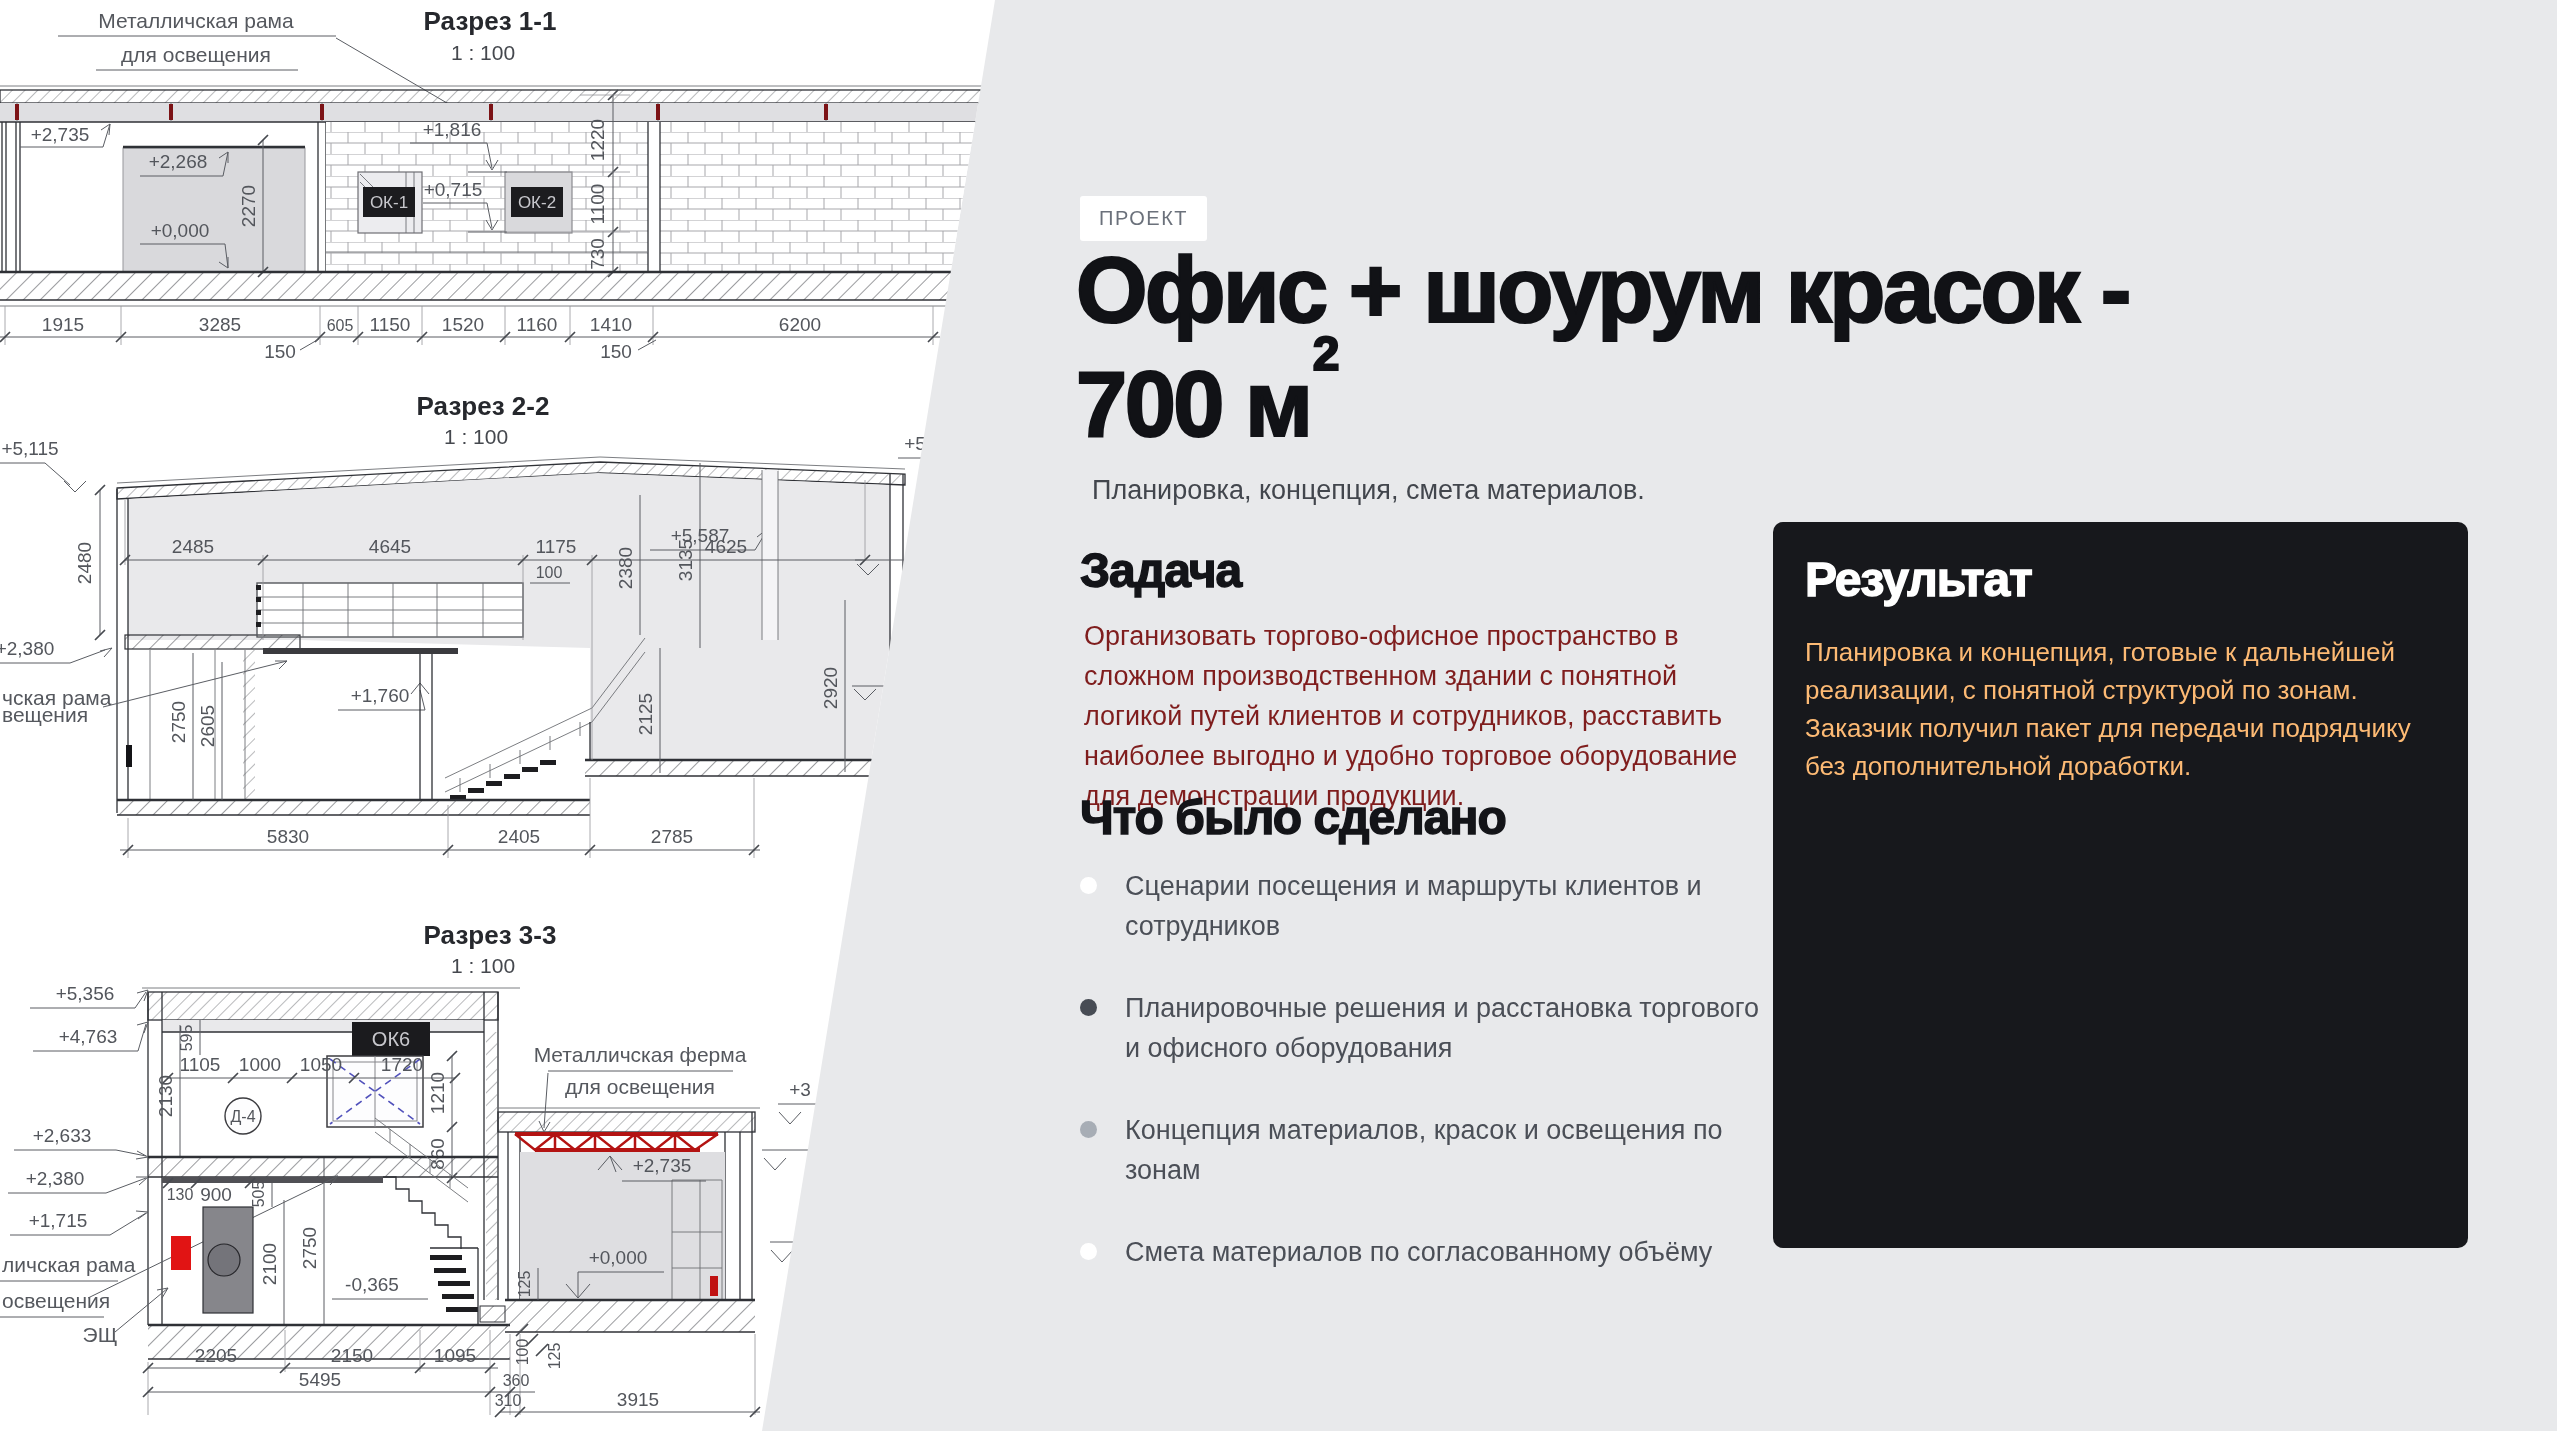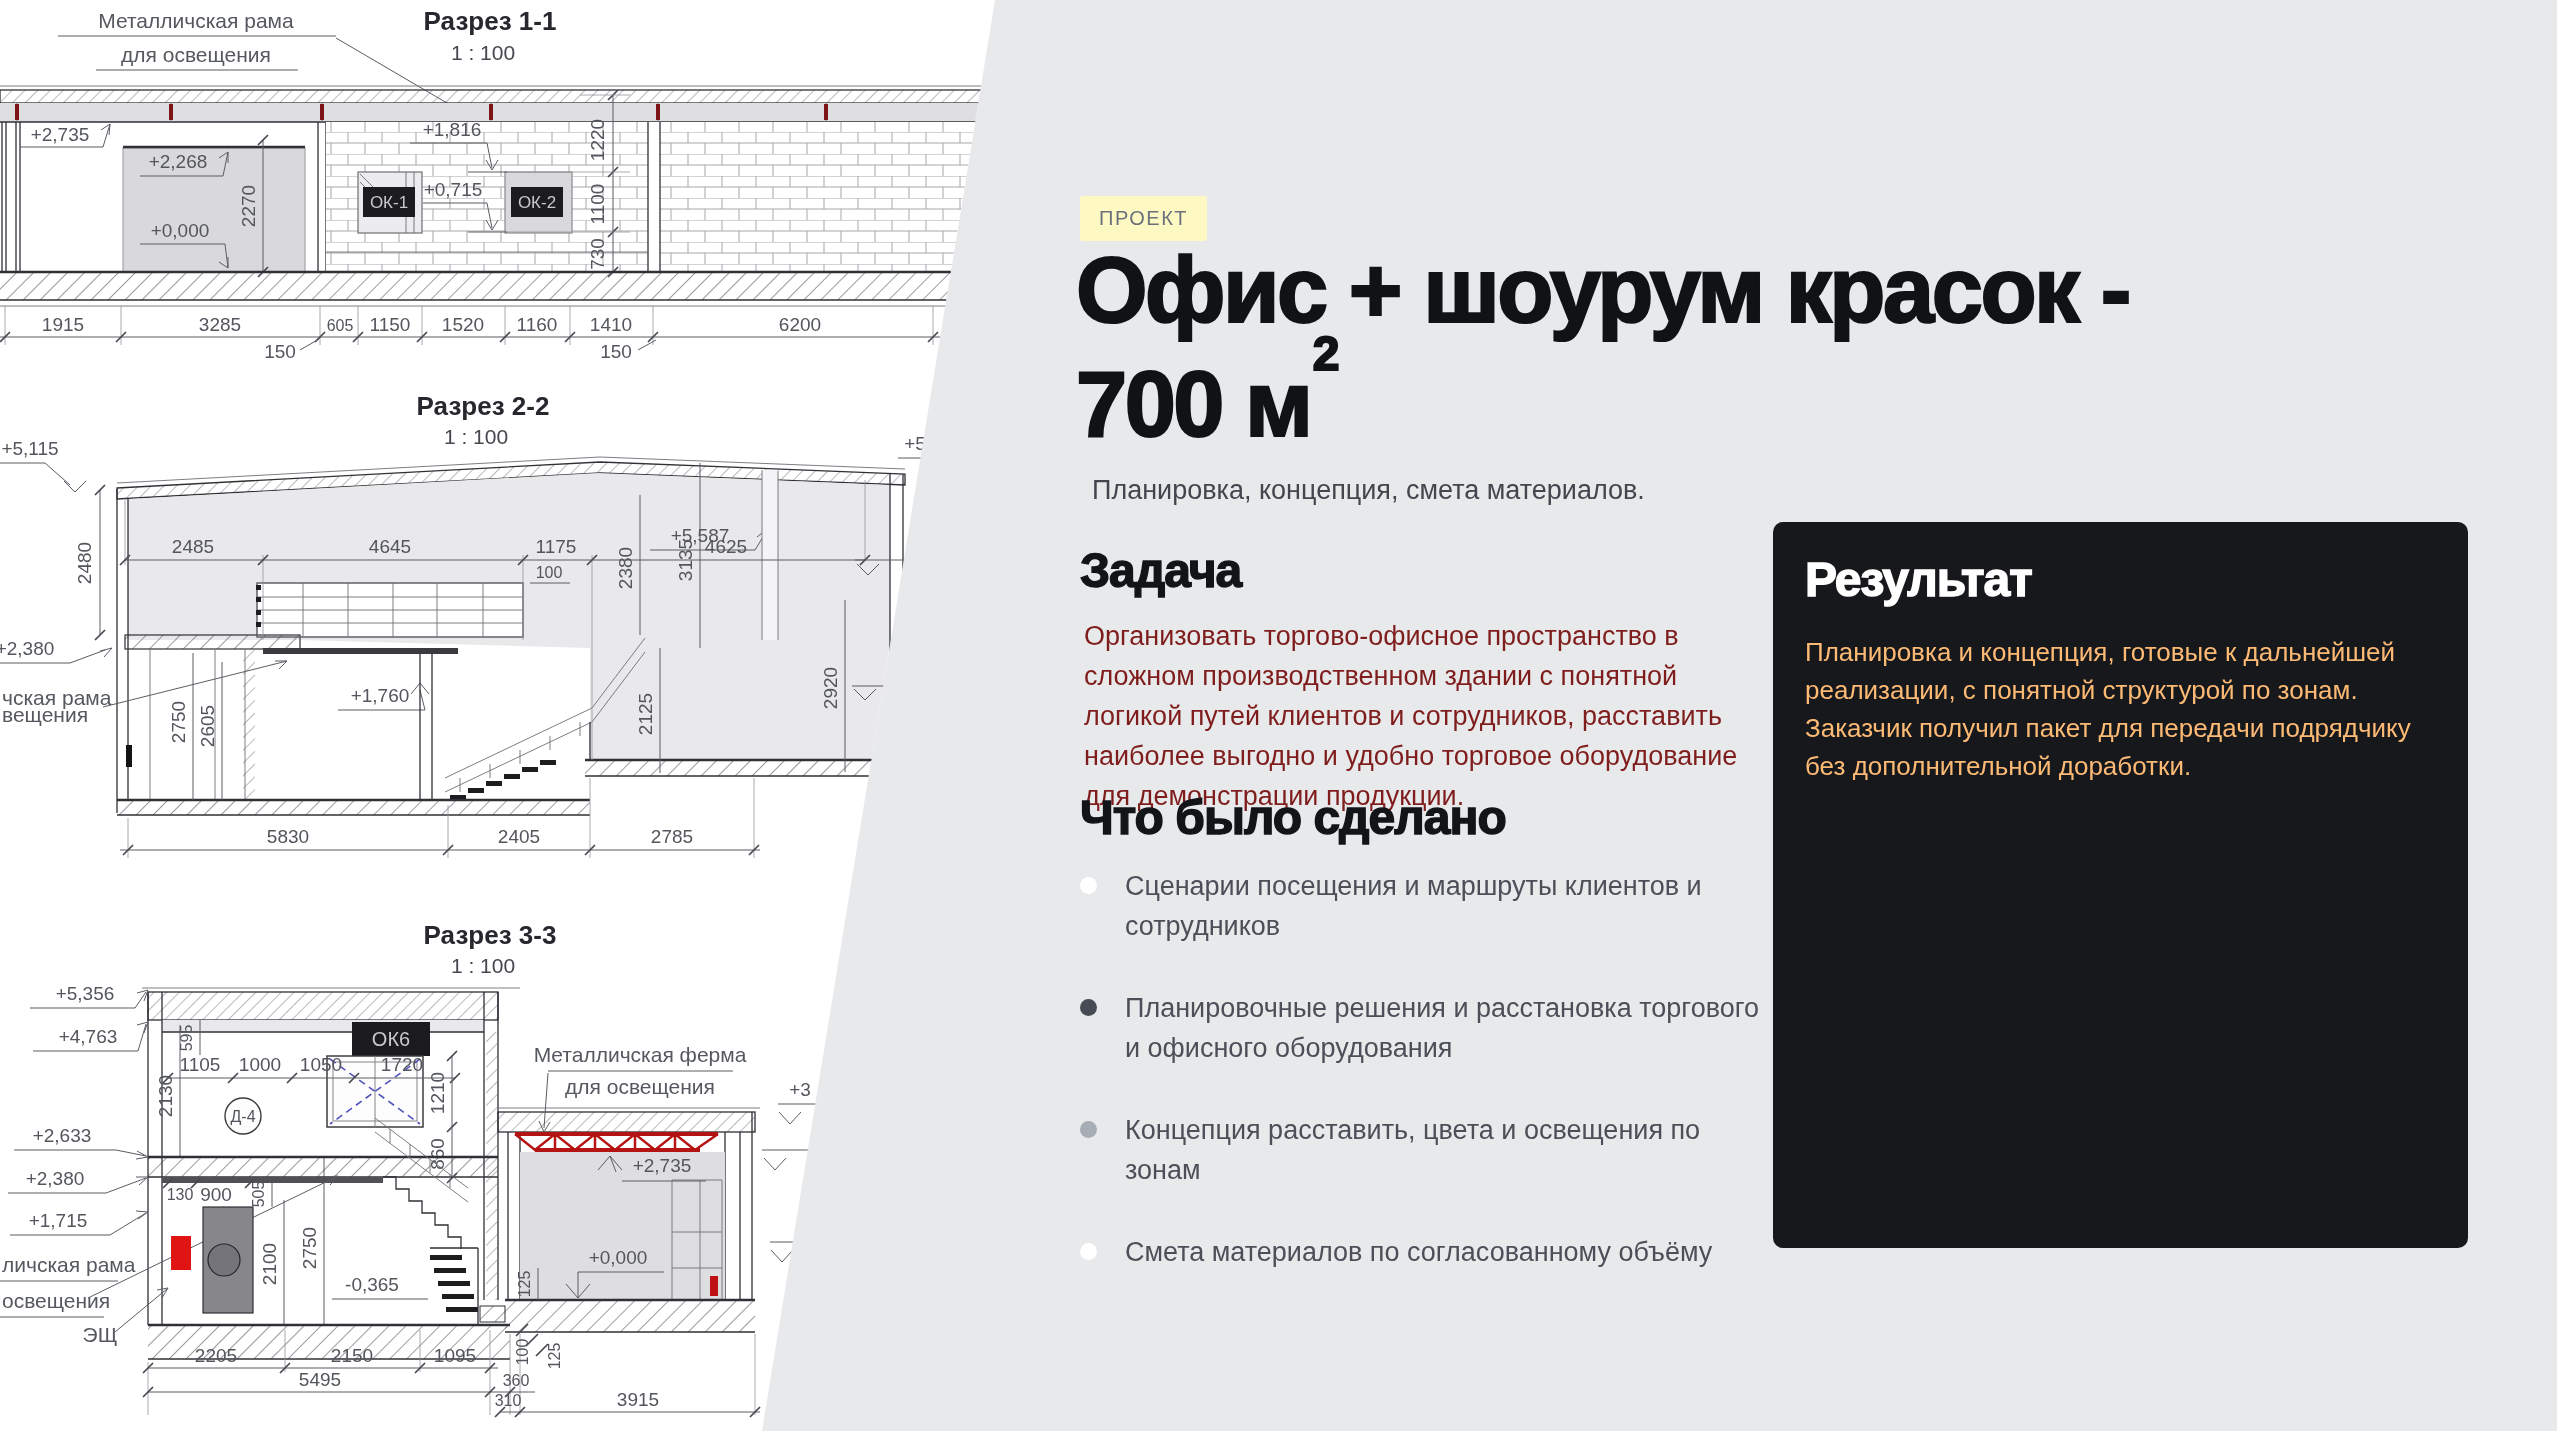--- a/index.html
+++ b/index.html
@@ -23,21 +23,21 @@
   .ln{stroke:#2f3136;stroke-width:1.3;fill:none;}
   .lnb{stroke:#2f3136;stroke-width:2.4;fill:none;}
   .lnt{stroke:#6d6f74;stroke-width:0.9;fill:none;}
   .dim{stroke:#5a5d63;stroke-width:1;fill:none;}
   .dimk{stroke:#46494f;stroke-width:1.7;fill:none;}
   .ext{stroke:#94969b;stroke-width:0.8;fill:none;}
   .truss{stroke:#b31312;fill:none;}
   
   .badge{
     position:absolute;left:1080px;top:196px;display:inline-block;
-    background:#fef9c3;color:#6b717b;font-size:20px;letter-spacing:1.5px;
+    background:#ffffff;color:#6b717b;font-size:20px;letter-spacing:1.5px;
     padding:11px 19px;border-radius:3px;
   }
   .title{
     position:absolute;left:1076px;top:242px;width:1380px;margin:0;
     font-size:92px;line-height:97px;letter-spacing:-2.5px;font-weight:bold;
     color:#111216;-webkit-text-stroke:2.2px #111216;
   }
   .title sup{font-size:48px;position:relative;top:-34px;margin-left:2px;}
   .subtitle{position:absolute;left:1080px;top:463px;margin:12px;font-size:27px;color:#42464d;}
   .h2{
@@ -449,21 +449,21 @@
   <li>
     <span class="dot" style="background:#ffffff;"></span>
     <span class="li-text">Сценарии посещения и маршруты клиентов и сотрудников</span>
   </li>
   <li>
     <span class="dot" style="background:#474c54;"></span>
     <span class="li-text">Планировочные решения и расстановка торгового и офисного оборудования</span>
   </li>
   <li>
     <span class="dot" style="background:#a7adb5;"></span>
-    <span class="li-text">Концепция расставить, цвета и освещения по зонам</span>
+    <span class="li-text">Концепция материалов, красок и освещения по зонам</span>
   </li>
   <li>
     <span class="dot" style="background:#ffffff;"></span>
     <span class="li-text">Смета материалов по согласованному объёму</span>
   </li>
 </ul>
 
 <div class="card">
   <h2 class="h2c">Результат</h2>
   <p>Планировка и концепция, готовые к дальнейшей реализации, с понятной структурой по зонам. Заказчик получил пакет для передачи подрядчику без дополнительной доработки.</p>

